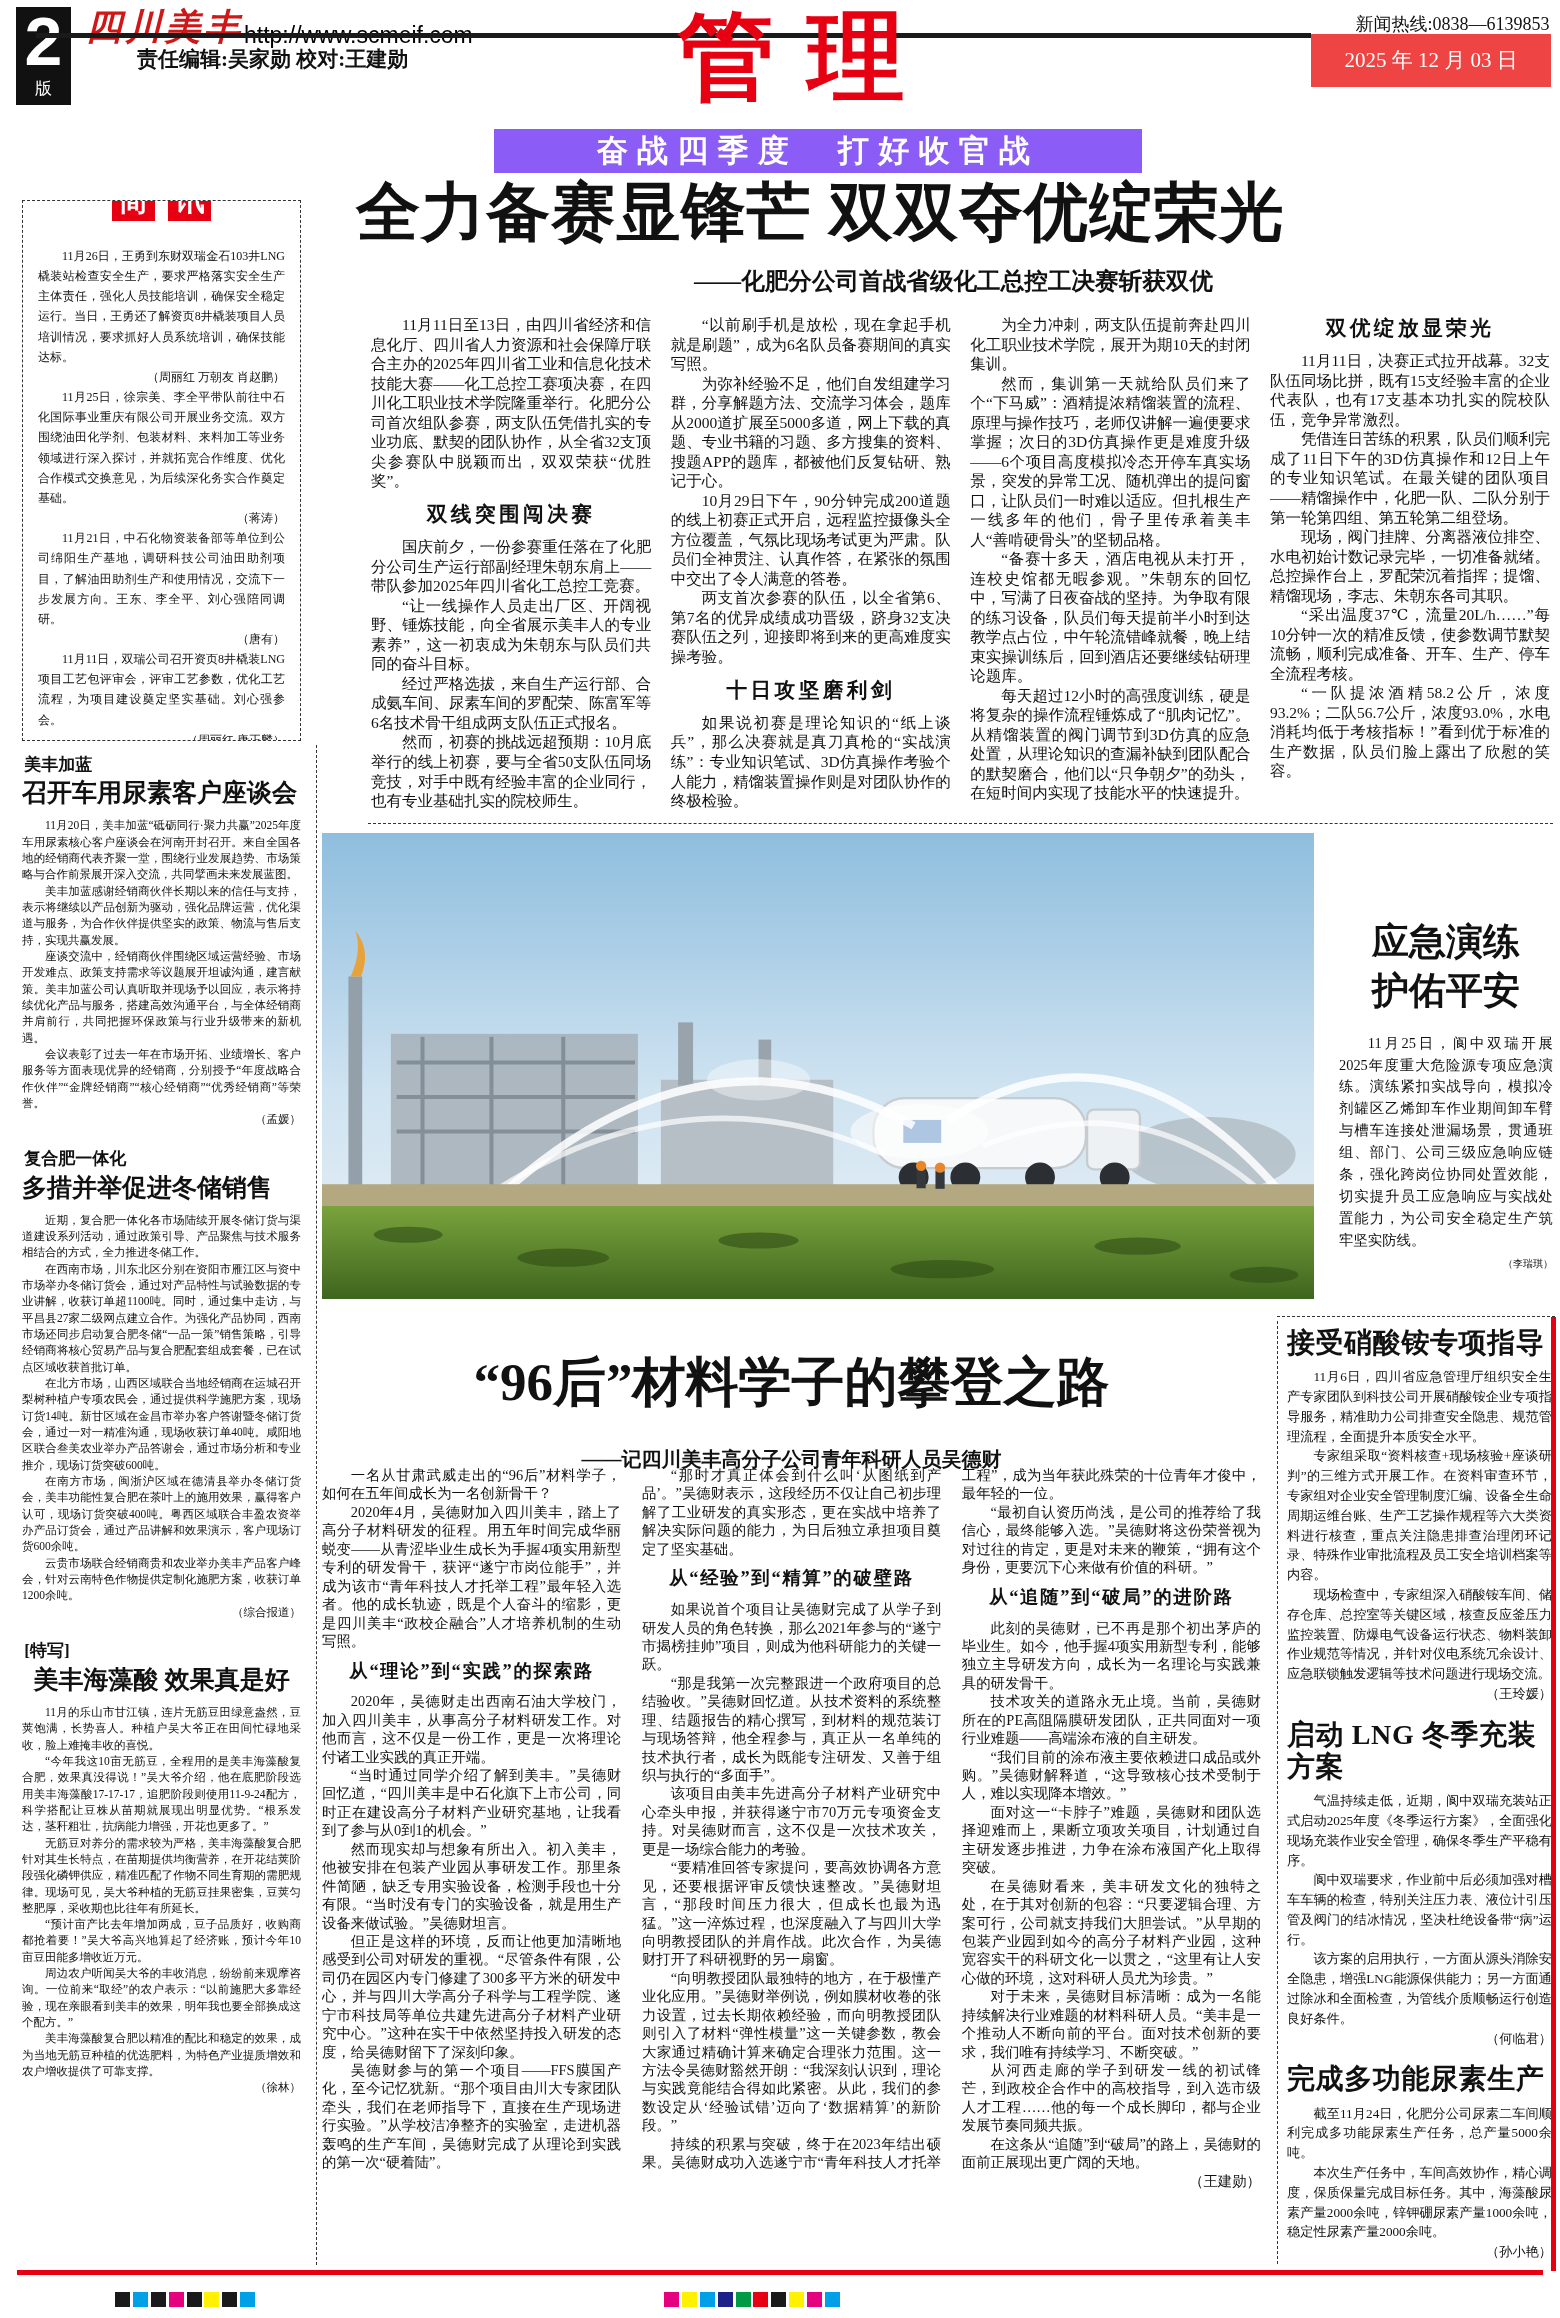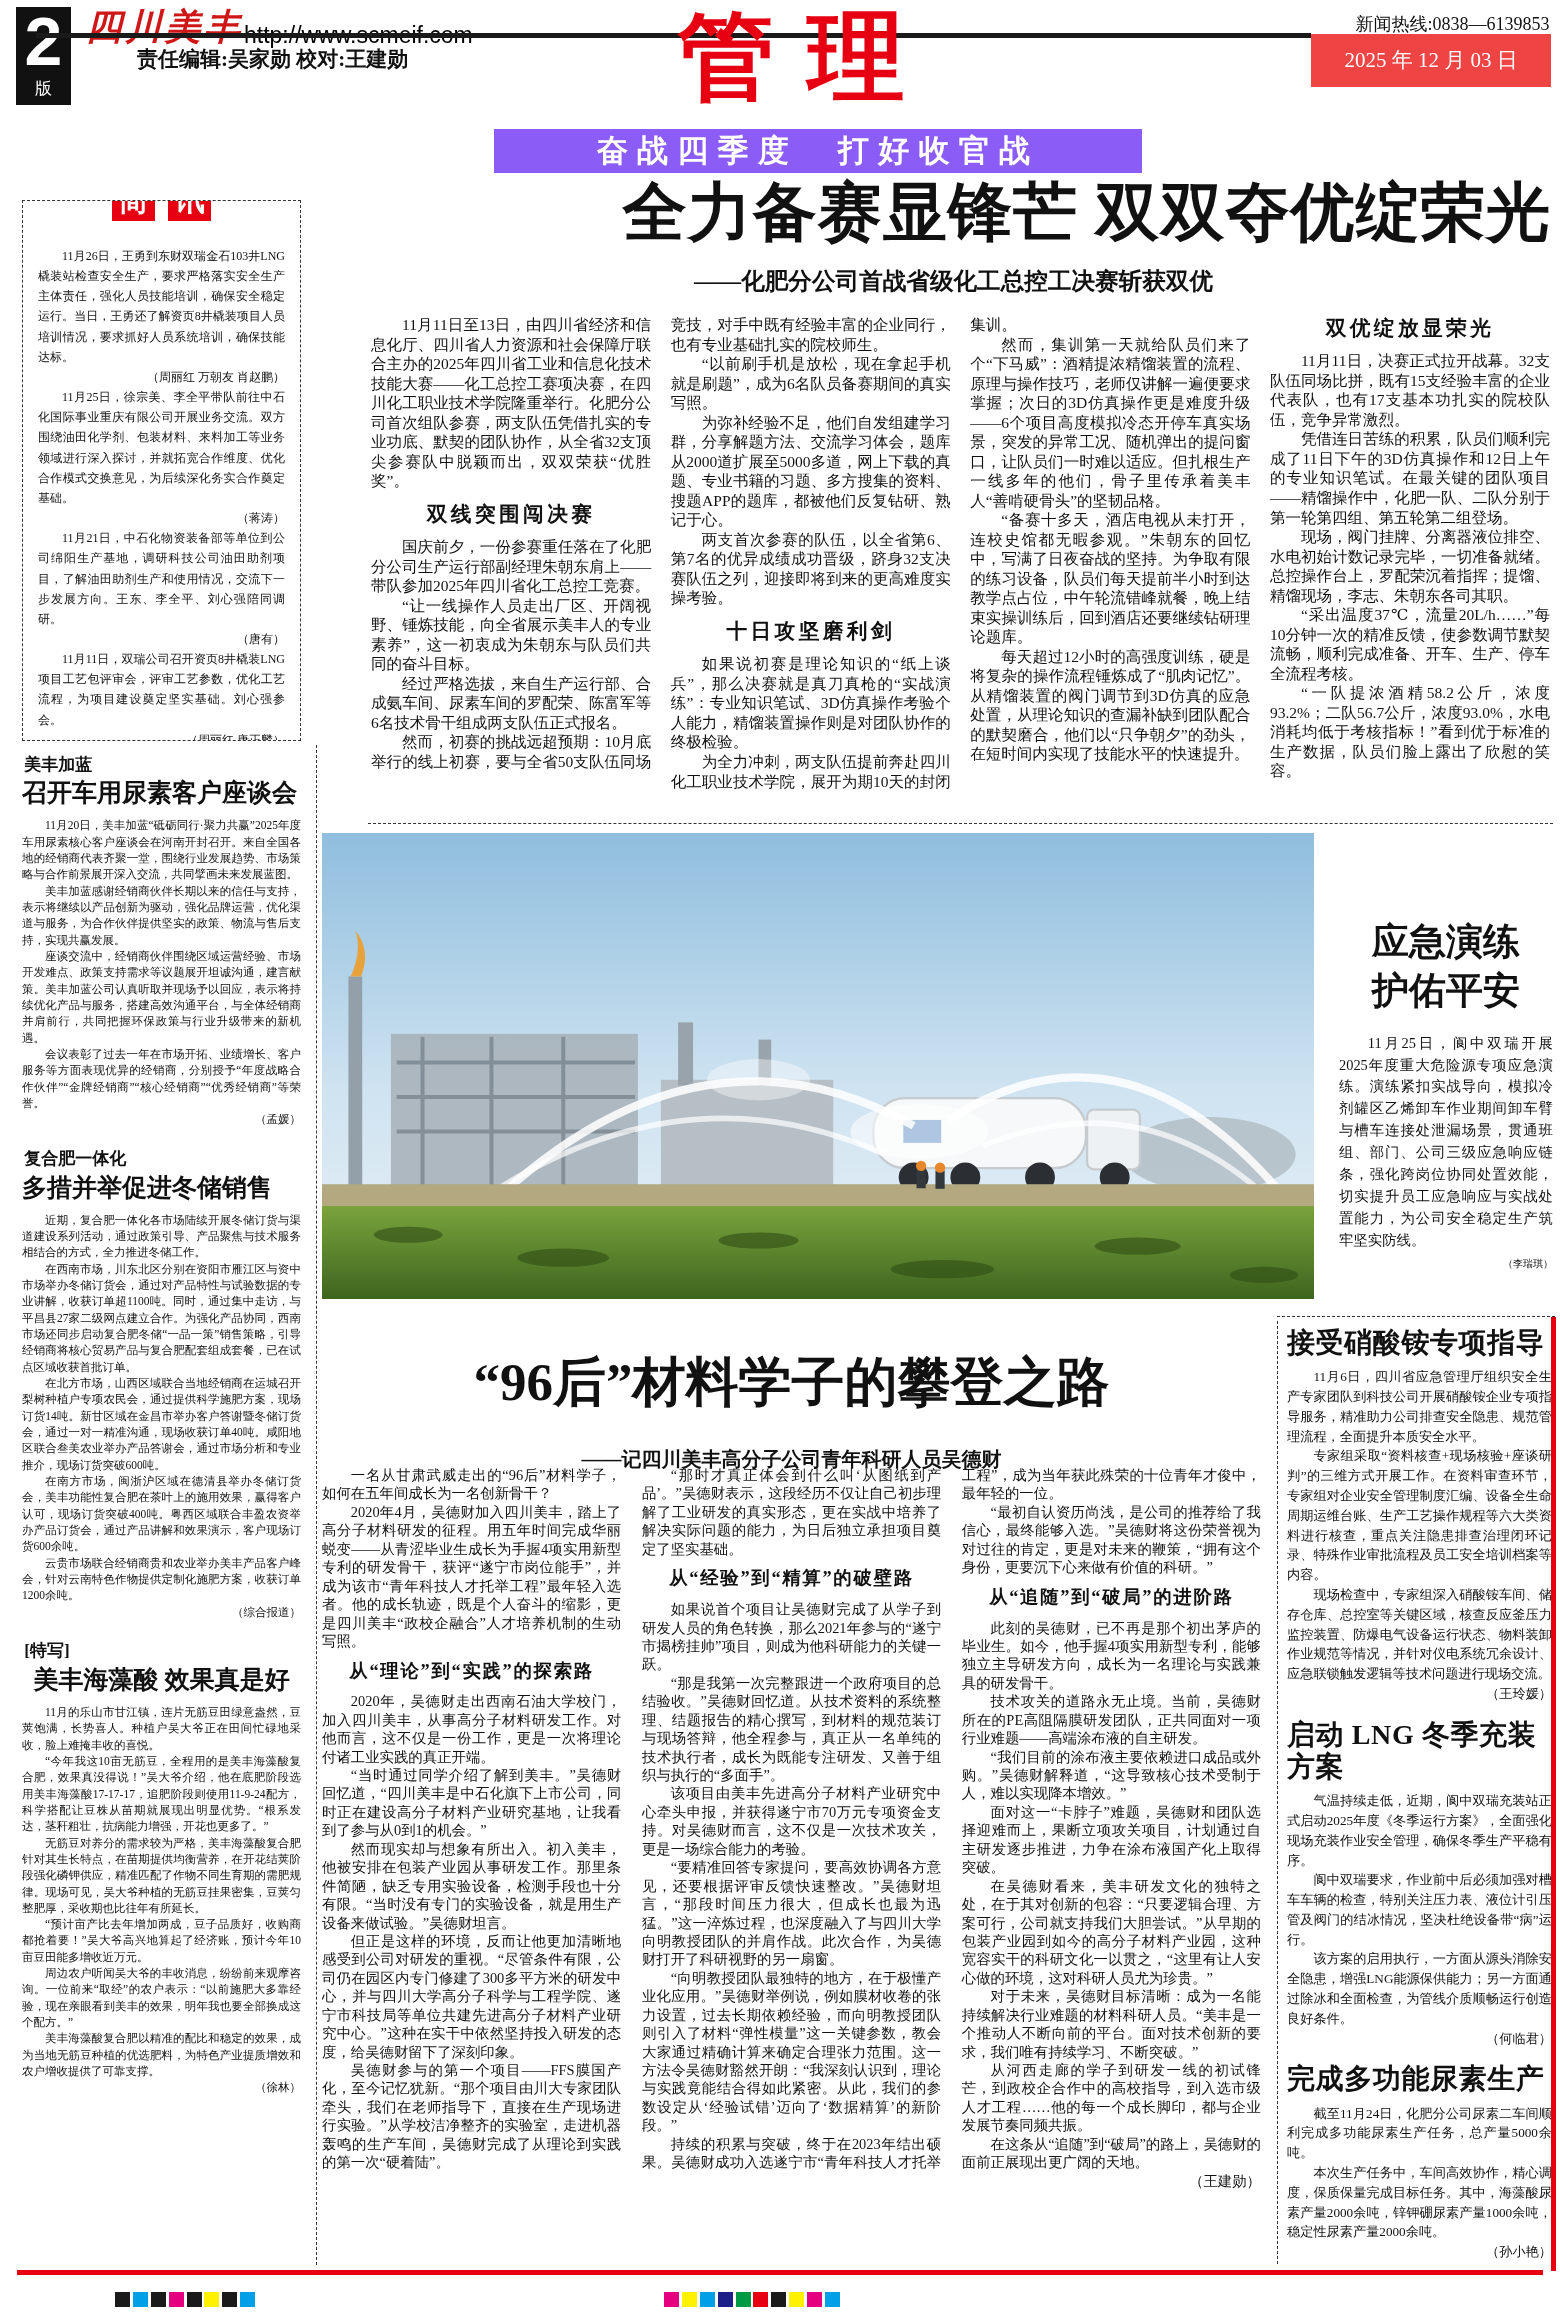--- a/index.html
+++ b/index.html
@@ -17,21 +17,21 @@
   .url{position:absolute;left:244px;top:22px;font-size:23px;font-family:"Liberation Sans",sans-serif;color:#000;}
   .toprule{position:absolute;left:36px;top:33px;width:1275px;height:4.6px;background:#1a1a1a;}
   .editorline{position:absolute;left:137px;top:45px;font-size:21px;font-weight:bold;}
   .masttitle{position:absolute;left:635px;top:0px;width:345px;text-align:center;font-size:97px;font-weight:bold;color:#e60012;letter-spacing:33px;line-height:115px;}
   .hotline{position:absolute;right:11.5px;top:11.5px;font-size:18px;}
   .datebox{position:absolute;left:1311px;top:34px;width:240px;height:53px;background:#ef4444;color:#fff;font-size:21px;text-align:center;line-height:53px;font-family:"Liberation Serif",serif;}
 
   
   .banner{position:absolute;left:494px;top:129px;width:648px;height:44px;background:#8b5cf6;color:#fff;
     font-size:31px;font-weight:bold;text-align:center;line-height:44px;letter-spacing:9.2px;}
-  .lead-headline{position:absolute;left:356px;top:173px;width:1195px;text-align:right;
+  .lead-headline{position:absolute;left:356px;top:173px;width:1195px;text-align:left;
     font-size:64px;font-weight:900;letter-spacing:1.1px;line-height:80px;}
   .lead-deck{position:absolute;left:356px;top:265px;width:1195px;text-align:center;font-size:23.6px;font-weight:bold;}
   .lead-body{position:absolute;left:371px;top:315px;width:1179px;height:504px;overflow:hidden;
     column-count:4;column-gap:19.5px;font-size:15.5px;line-height:1.26;}
   .lead-body p.subhead{font-size:20.7px;letter-spacing:3.4px;margin:10.3px 0;}
 
   .article-body p.para{margin:0;text-indent:2em;text-align:justify;}
   .article-body p.subhead{text-align:center;font-weight:bold;text-indent:0;}
   .byline{display:block;text-align:right;}
 
@@ -103,20 +103,21 @@
   <div class="lead-deck" data-interactable="false">——化肥分公司首战省级化工总控工决赛斩获双优</div>
   <div class="lead-body article-body" data-interactable="false">
       <p class="para" data-interactable="false">11月11日至13日，由四川省经济和信息化厅、四川省人力资源和社会保障厅联合主办的2025年四川省工业和信息化技术技能大赛——化工总控工赛项决赛，在四川化工职业技术学院隆重举行。化肥分公司首次组队参赛，两支队伍凭借扎实的专业功底、默契的团队协作，从全省32支顶尖参赛队中脱颖而出，双双荣获“优胜奖”。</p>
       <p class="subhead" data-interactable="false">双线突围闯决赛</p>
       <p class="para" data-interactable="false">国庆前夕，一份参赛重任落在了化肥分公司生产运行部副经理朱朝东肩上——带队参加2025年四川省化工总控工竞赛。</p>
       <p class="para" data-interactable="false">“让一线操作人员走出厂区、开阔视野、锤炼技能，向全省展示美丰人的专业素养”，这一初衷成为朱朝东与队员们共同的奋斗目标。</p>
       <p class="para" data-interactable="false">经过严格选拔，来自生产运行部、合成氨车间、尿素车间的罗配荣、陈富军等6名技术骨干组成两支队伍正式报名。</p>
       <p class="para" data-interactable="false">然而，初赛的挑战远超预期：10月底举行的线上初赛，要与全省50支队伍同场竞技，对手中既有经验丰富的企业同行，也有专业基础扎实的院校师生。</p>
       <p class="para" data-interactable="false">“以前刷手机是放松，现在拿起手机就是刷题”，成为6名队员备赛期间的真实写照。</p>
       <p class="para" data-interactable="false">为弥补经验不足，他们自发组建学习群，分享解题方法、交流学习体会，题库从2000道扩展至5000多道，网上下载的真题、专业书籍的习题、多方搜集的资料、搜题APP的题库，都被他们反复钻研、熟记于心。</p>
+      <p class="para" data-interactable="false">10月29日下午，90分钟完成200道题的线上初赛正式开启，远程监控摄像头全方位覆盖，气氛比现场考试更为严肃。队员们全神贯注、认真作答，在紧张的氛围中交出了令人满意的答卷。</p>
       <p class="para" data-interactable="false">两支首次参赛的队伍，以全省第6、第7名的优异成绩成功晋级，跻身32支决赛队伍之列，迎接即将到来的更高难度实操考验。</p>
       <p class="subhead" data-interactable="false">十日攻坚磨利剑</p>
       <p class="para" data-interactable="false">如果说初赛是理论知识的“纸上谈兵”，那么决赛就是真刀真枪的“实战演练”：专业知识笔试、3D仿真操作考验个人能力，精馏装置操作则是对团队协作的终极检验。</p>
       <p class="para" data-interactable="false">为全力冲刺，两支队伍提前奔赴四川化工职业技术学院，展开为期10天的封闭集训。</p>
       <p class="para" data-interactable="false">然而，集训第一天就给队员们来了个“下马威”：酒精提浓精馏装置的流程、原理与操作技巧，老师仅讲解一遍便要求掌握；次日的3D仿真操作更是难度升级——6个项目高度模拟冷态开停车真实场景，突发的异常工况、随机弹出的提问窗口，让队员们一时难以适应。但扎根生产一线多年的他们，骨子里传承着美丰人“善啃硬骨头”的坚韧品格。</p>
       <p class="para" data-interactable="false">“备赛十多天，酒店电视从未打开，连校史馆都无暇参观。”朱朝东的回忆中，写满了日夜奋战的坚持。为争取有限的练习设备，队员们每天提前半小时到达教学点占位，中午轮流错峰就餐，晚上结束实操训练后，回到酒店还要继续钻研理论题库。</p>
       <p class="para" data-interactable="false">每天超过12小时的高强度训练，硬是将复杂的操作流程锤炼成了“肌肉记忆”。从精馏装置的阀门调节到3D仿真的应急处置，从理论知识的查漏补缺到团队配合的默契磨合，他们以“只争朝夕”的劲头，在短时间内实现了技能水平的快速提升。</p>
       <p class="subhead" data-interactable="false">双优绽放显荣光</p>
       <p class="para" data-interactable="false">11月11日，决赛正式拉开战幕。32支队伍同场比拼，既有15支经验丰富的企业代表队，也有17支基本功扎实的院校队伍，竞争异常激烈。</p>
       <p class="para" data-interactable="false">凭借连日苦练的积累，队员们顺利完成了11日下午的3D仿真操作和12日上午的专业知识笔试。在最关键的团队项目——精馏操作中，化肥一队、二队分别于第一轮第四组、第五轮第二组登场。</p>

